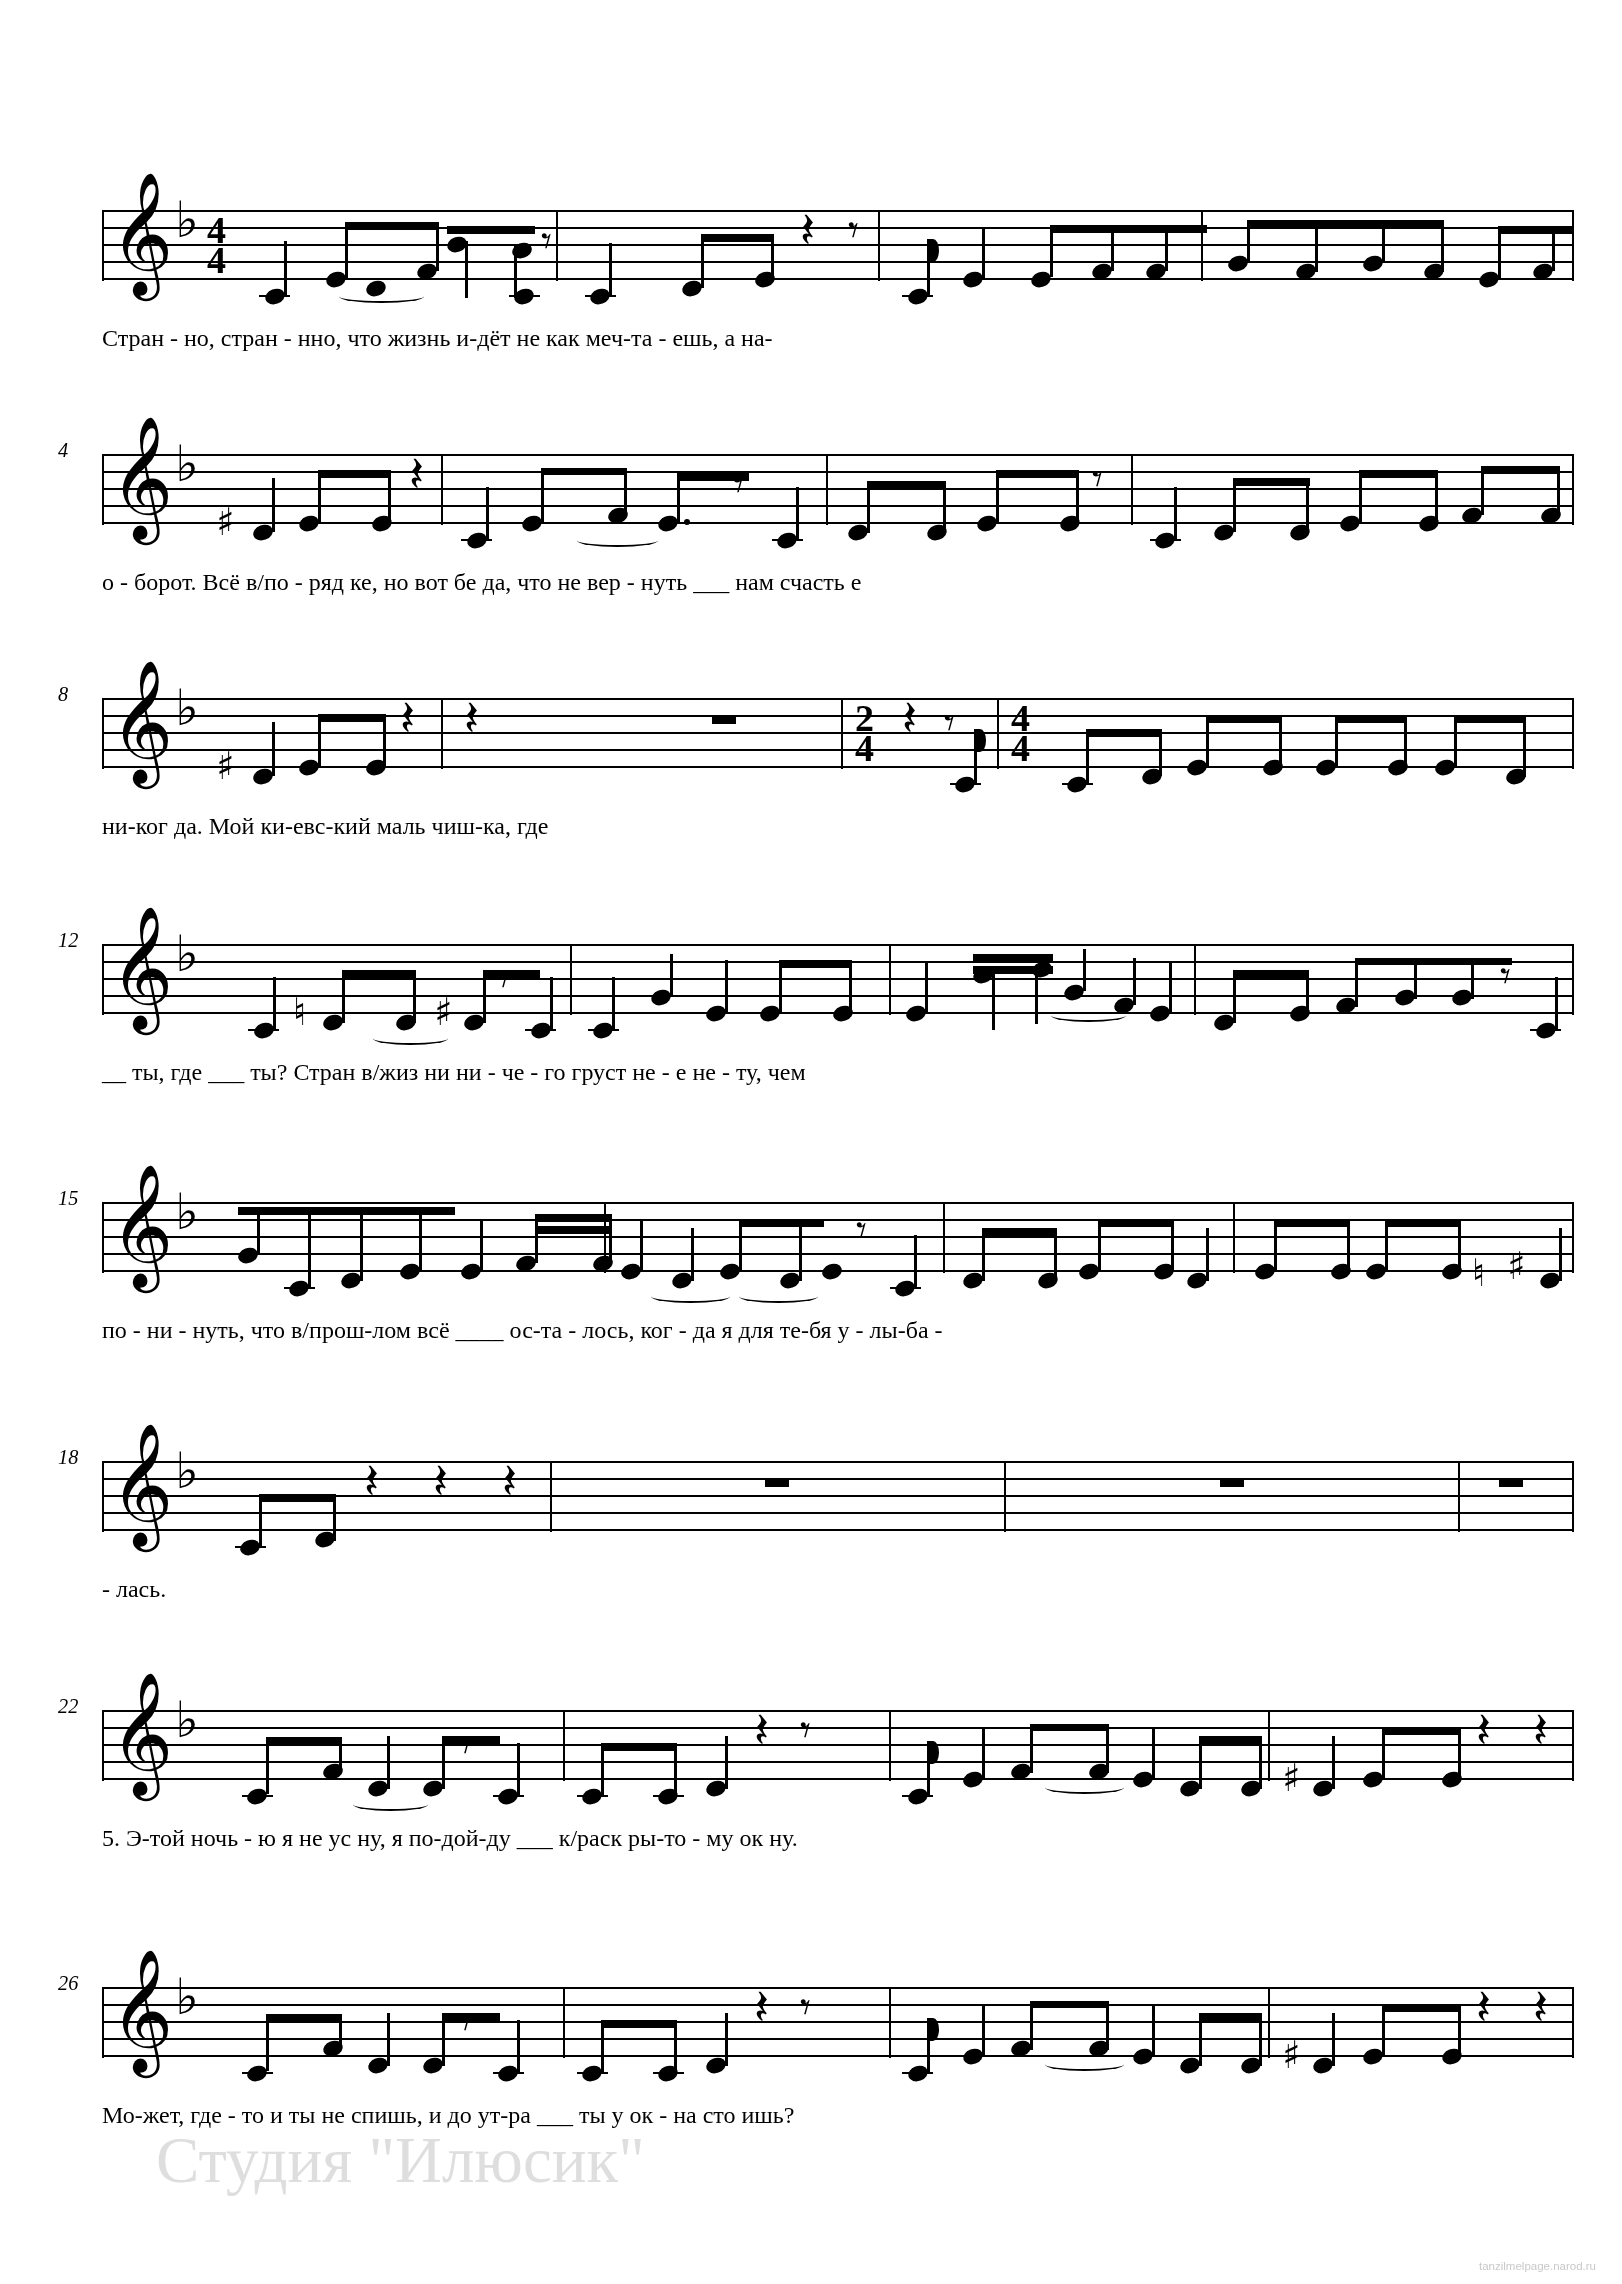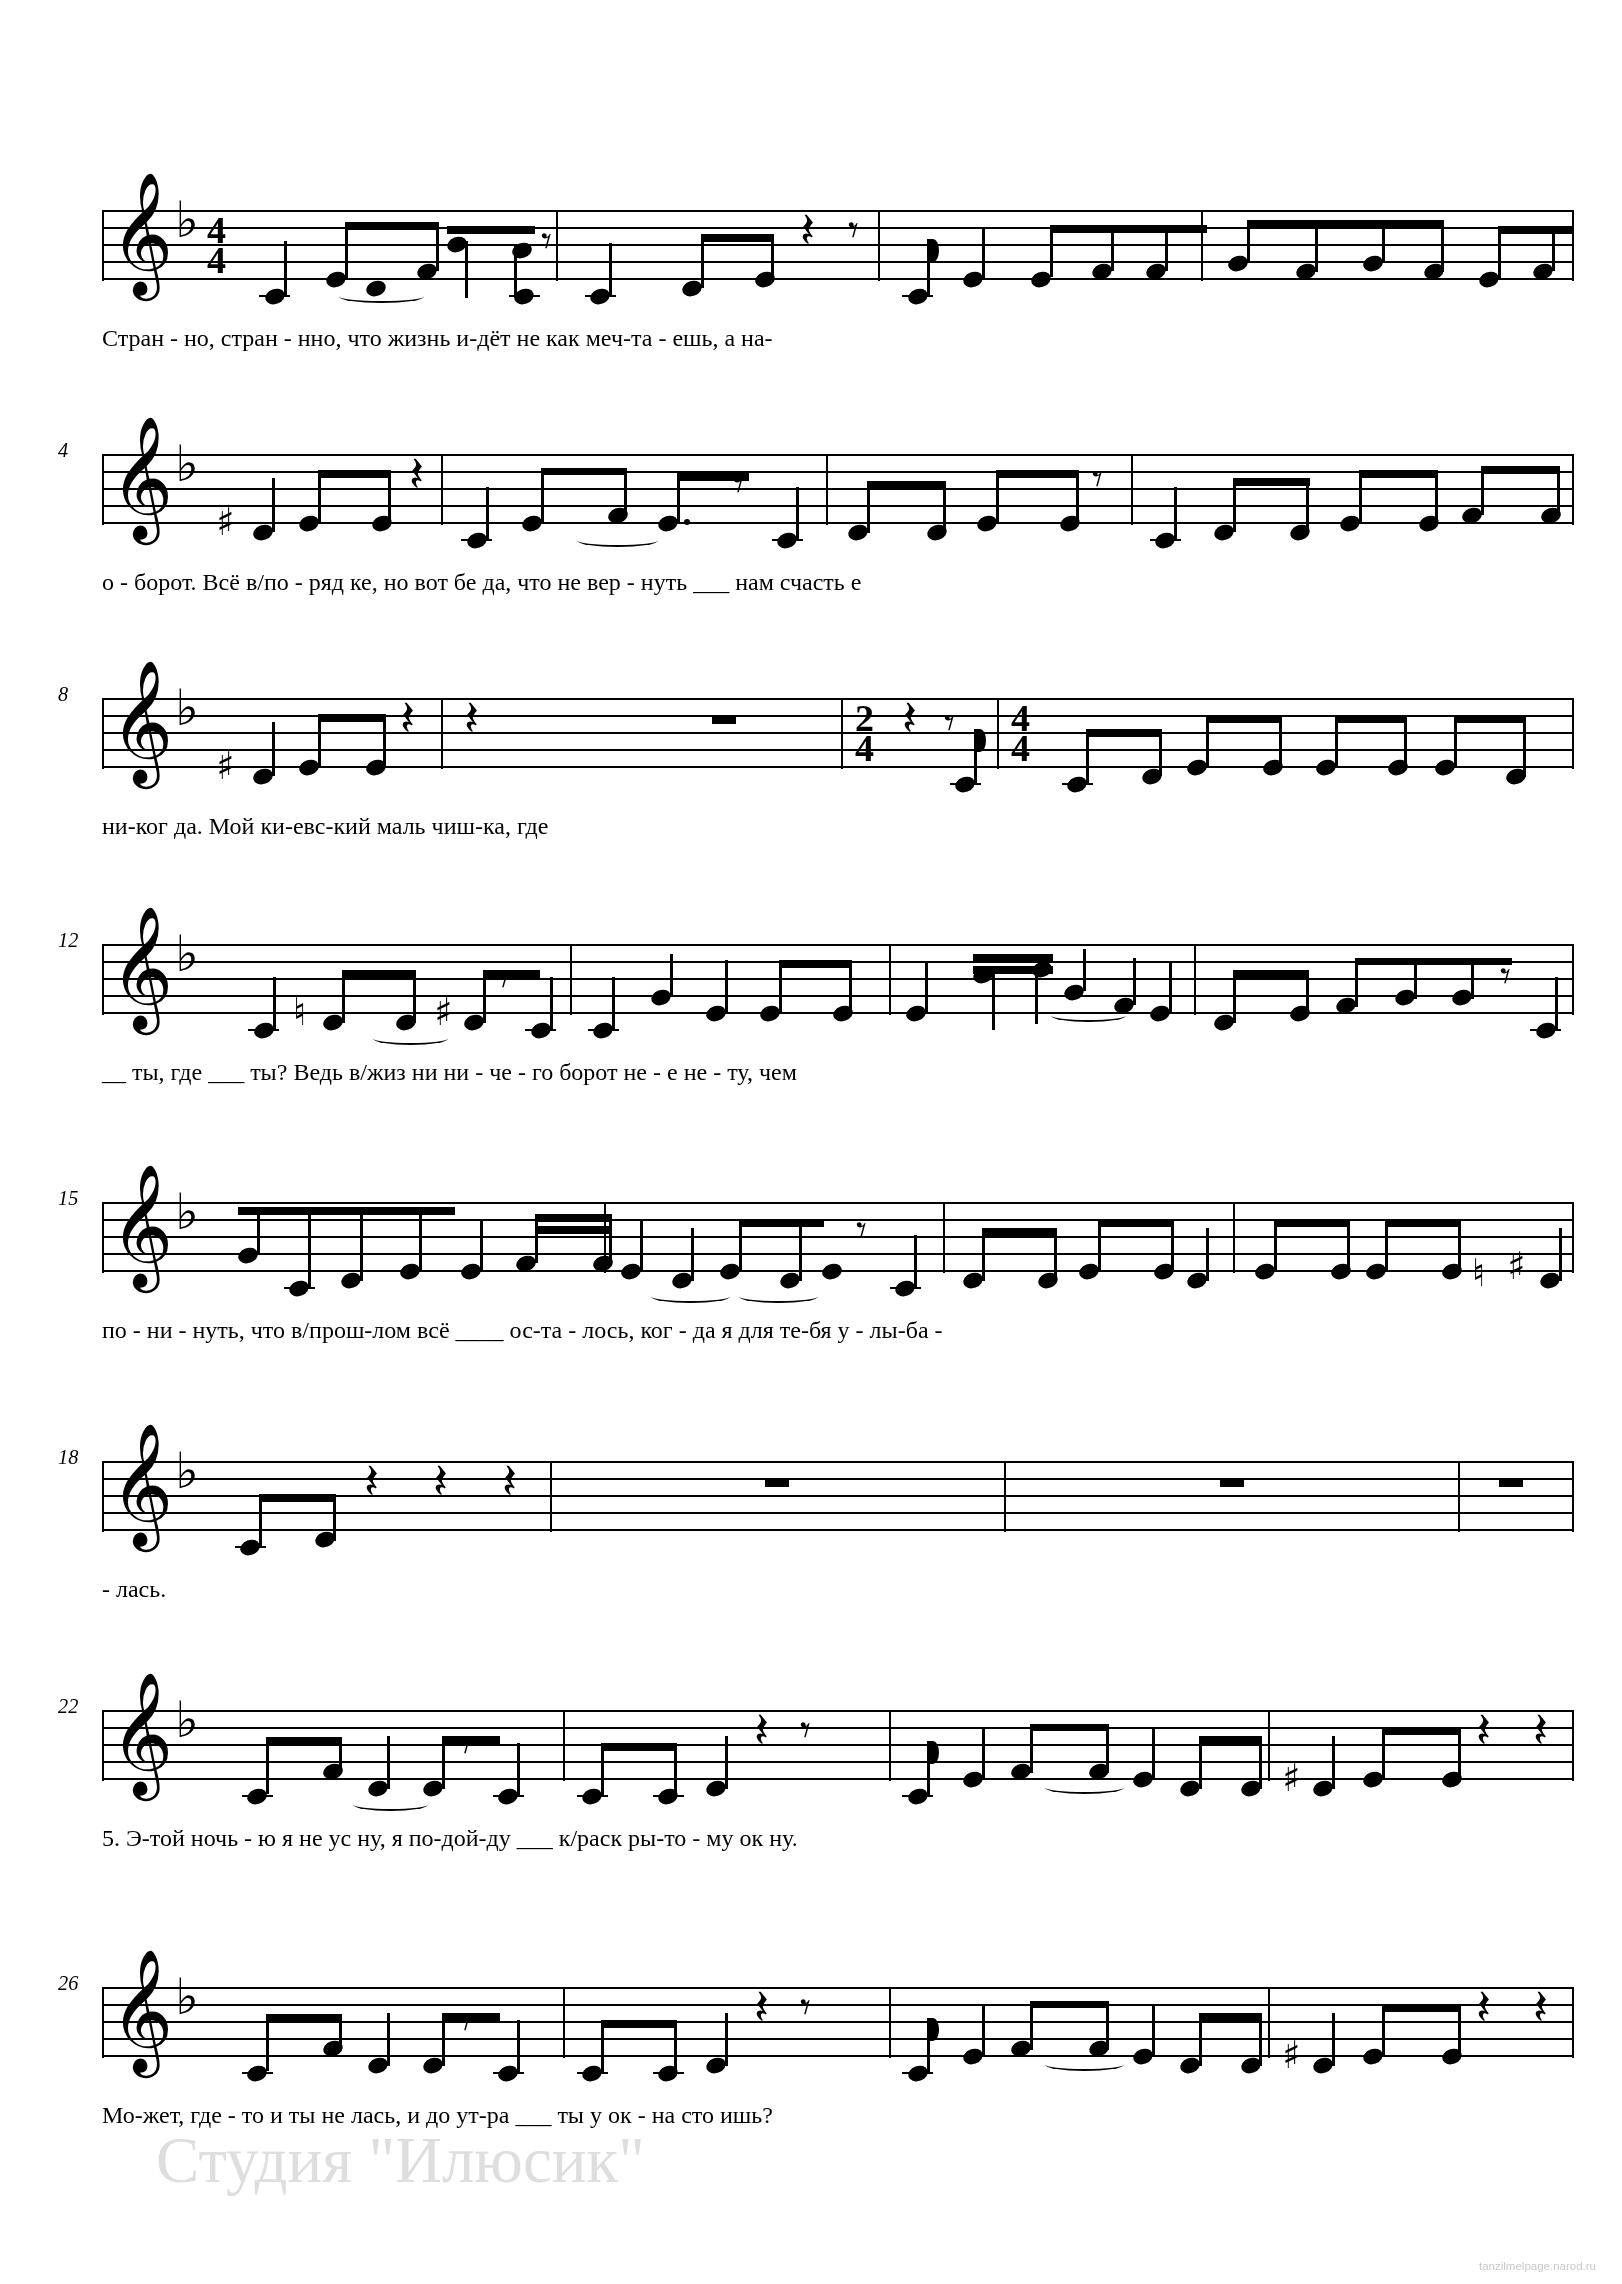--- a/index.html
+++ b/index.html
@@ -578,21 +578,21 @@
       <div class="stem" style="left:1312px; top:13.6px; height:41px"></div>
       <div class="note" style="left:1350px; top:46px"></div>
       <div class="stem" style="left:1369px; top:13.6px; height:41px"></div>
       <div class="rest-eighth" style="left:1398px; top:12.2px">𝄾</div>
 
       <div class="ledger" style="left:1428px; top:85px"></div>
       <div class="note" style="left:1434px; top:79px"></div>
       <div class="stem" style="left:1453px; top:33px; height:54px"></div>
     </div>
 
-    <div class="lyrics" style="top:115px">__  ты,  где ___ ты?    Ведь  в/жиз ни  ни - че - го   борот не -  е   не - ту,   чем</div>
+    <div class="lyrics" style="top:115px">__  ты,  где ___ ты?    Стран  в/жиз ни  ни - че - го   груст не -  е   не - ту,   чем</div>
   </div>
 
   <div class="system" style="top:1202px">
     <div class="measnum" style="left:58px; top:-15px">15</div>
     <div class="staff">
       <div class="line"></div>
       <div class="line"></div>
       <div class="line"></div>
       <div class="line"></div>
       <div class="line"></div>
@@ -900,20 +900,20 @@
       <div class="note" style="left:1261px; top:62px"></div>
       <div class="stem" style="left:1280px; top:17.6px; height:52px"></div>
       <div class="beam" style="left:1280px; top:17.6px; width:79px"></div>
       <div class="note" style="left:1340px; top:62px"></div>
       <div class="stem" style="left:1356px; top:17.6px; height:52px"></div>
 
       <div class="rest-quarter" style="left:1374px; top:-4.1px">𝄽</div>
       <div class="rest-quarter" style="left:1431px; top:-4.1px">𝄽</div>
     </div>
 
-    <div class="lyrics" style="top:115px">Мо-жет, где - то   и  ты не лась,   и  до ут-ра ___ ты у ок - на сто ишь?</div>
+    <div class="lyrics" style="top:115px">Мо-жет, где - то   и  ты не спишь,   и  до ут-ра ___ ты у ок - на сто ишь?</div>
   </div>
 
   <div class="wm-studio">Студия "Илюсик"</div>
   <div class="wm-small">tanzilmelpage.narod.ru</div>
 
 </div>
 
 
 </body></html>

